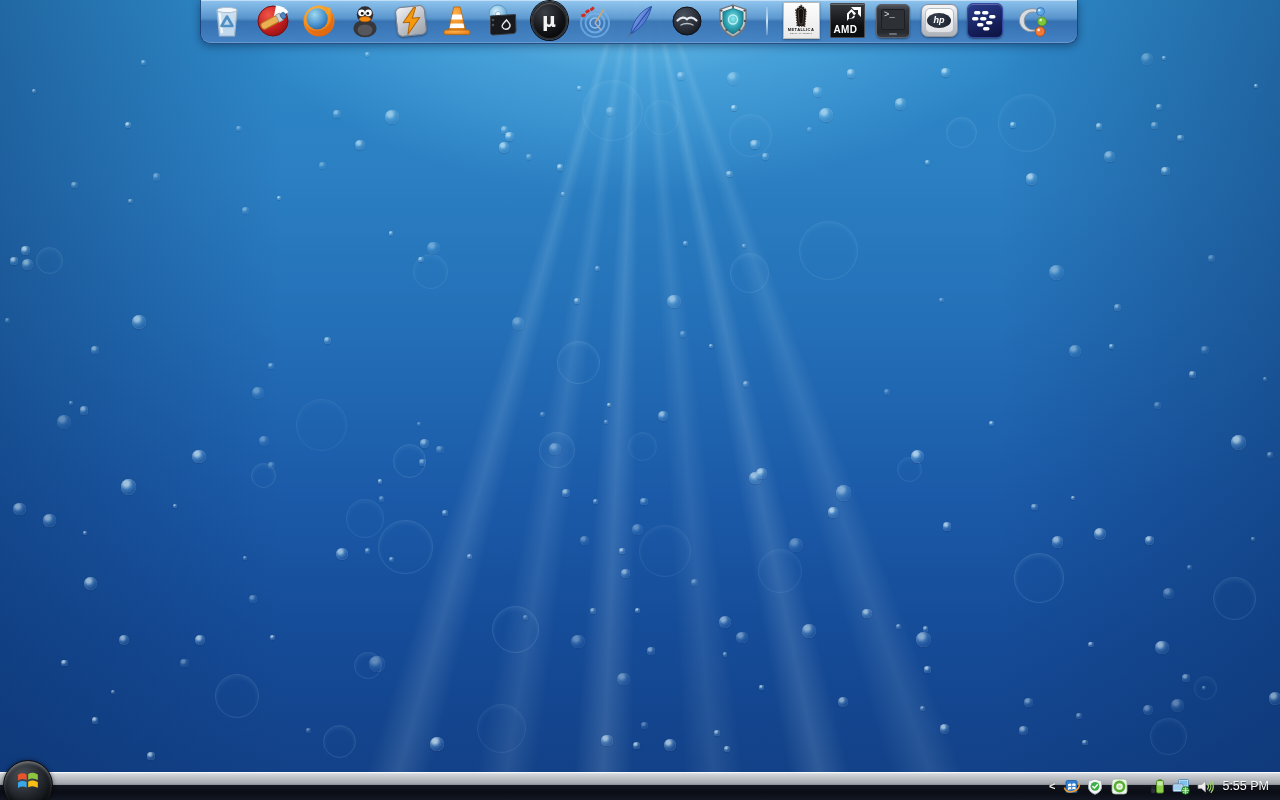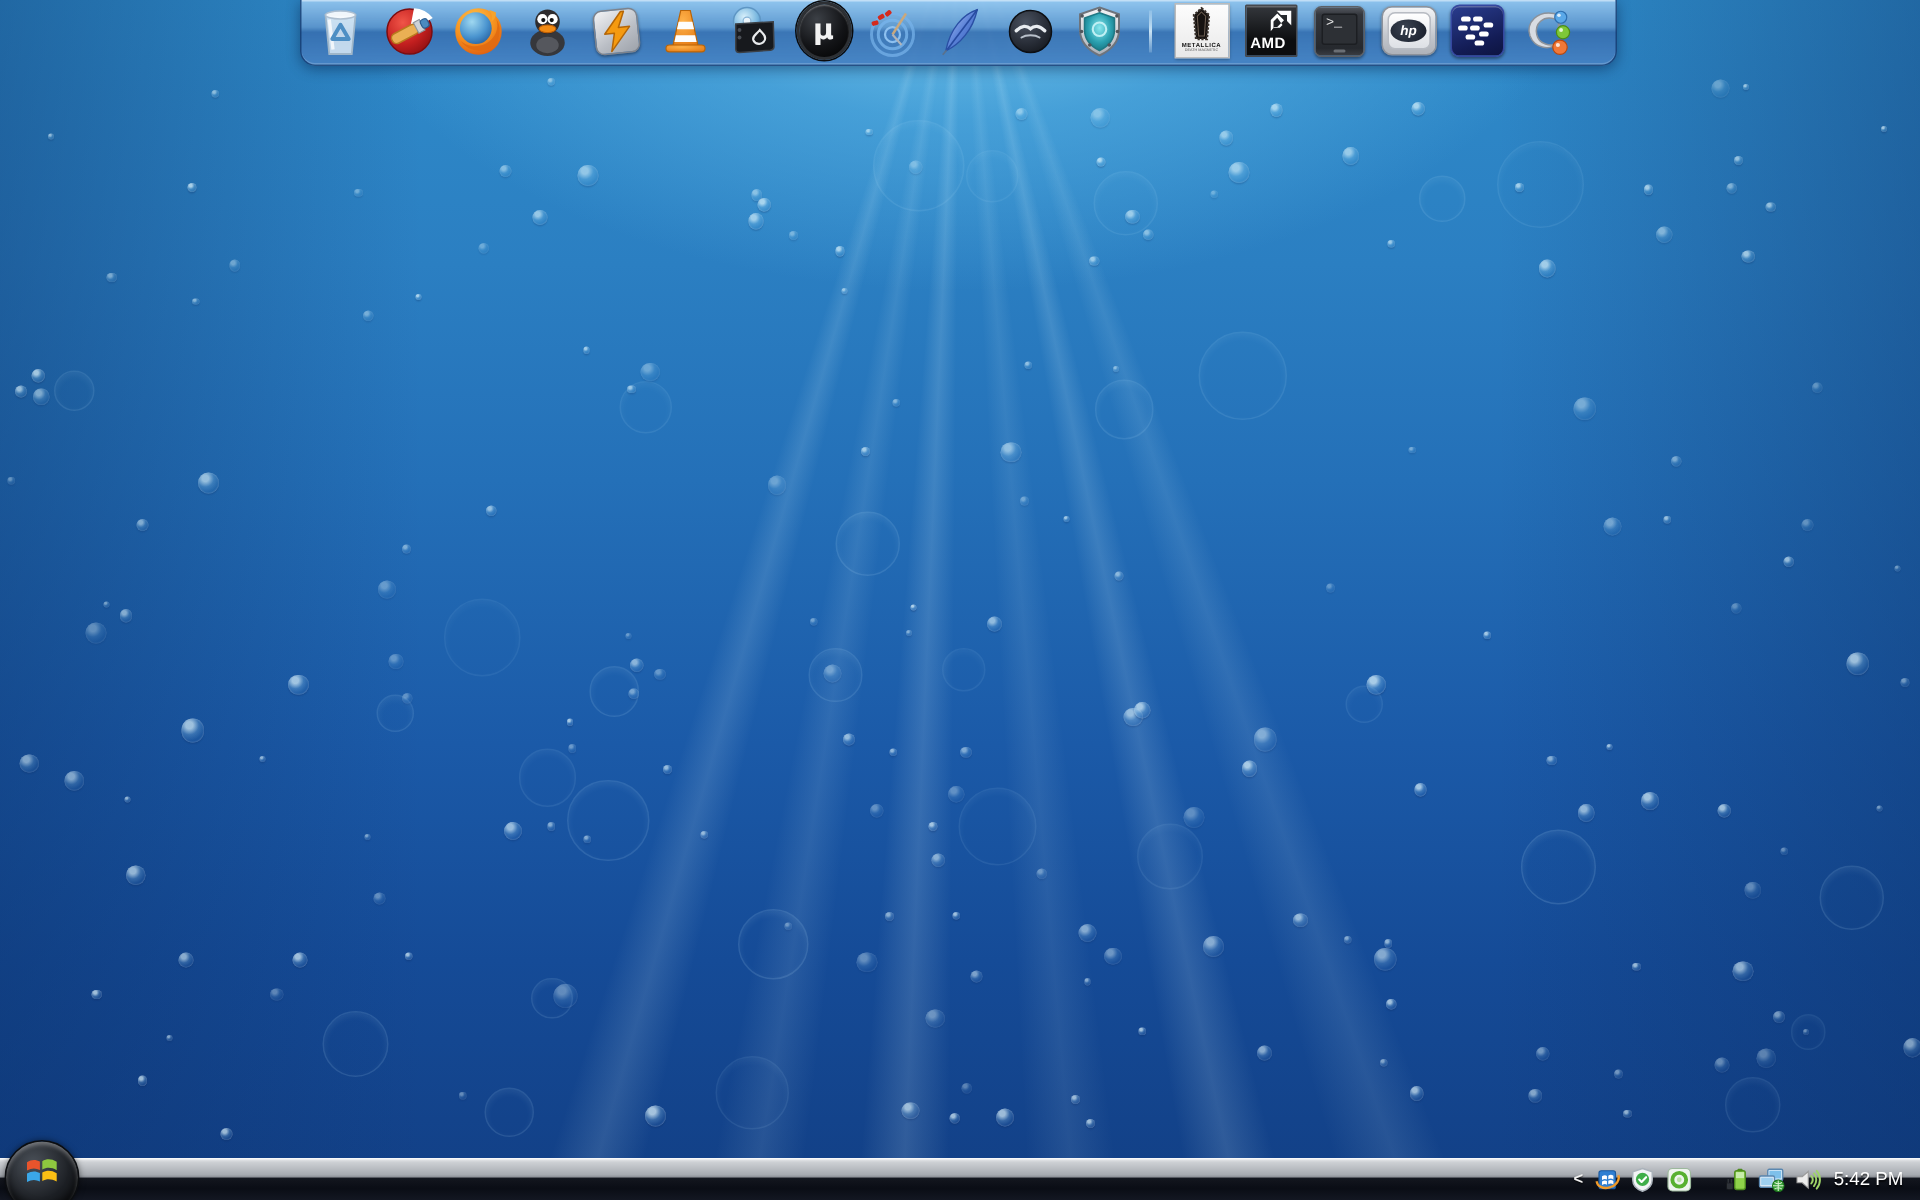--- a/index.html
+++ b/index.html
@@ -633,17 +633,17 @@
 
       <span class="tray-ic">
         <svg width="18" height="17" viewBox="0 0 18 17">
           <path d="M2 6.5 H5.5 L9.5 3 V14 L5.5 10.5 H2 Z" fill="#ececec" stroke="#9a9a9a" stroke-width=".7"></path>
           <path d="M11.5 6 A4 4 0 0 1 11.5 11" fill="none" stroke="#9fd468" stroke-width="1.3" stroke-linecap="round"></path>
           <path d="M13.3 4.3 A6.5 6.5 0 0 1 13.3 12.7" fill="none" stroke="#9fd468" stroke-width="1.3" stroke-linecap="round"></path>
           <path d="M15.1 2.6 A9 9 0 0 1 15.1 14.4" fill="none" stroke="#9fd468" stroke-width="1.3" stroke-linecap="round"></path>
         </svg>
       </span>
 
-      <span class="clock">5:42 PM</span>
+      <span class="clock">5:55 PM</span>
     </div>
   </div>
 
 </div>
 
 </body></html>

